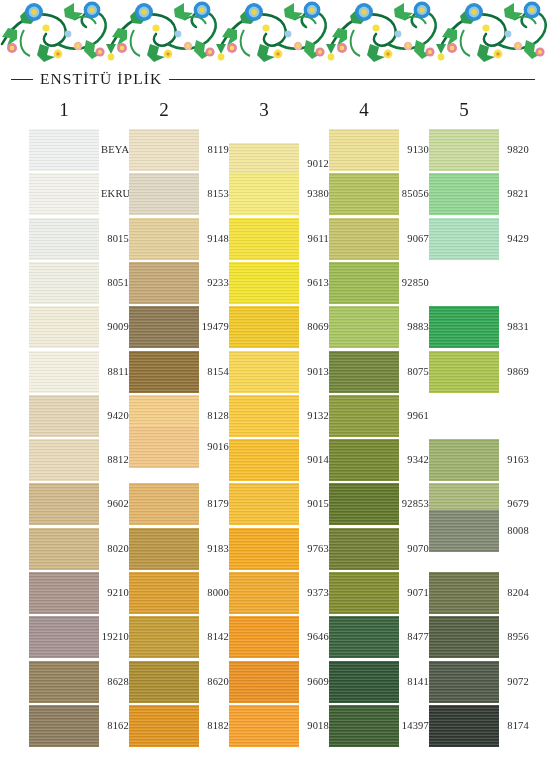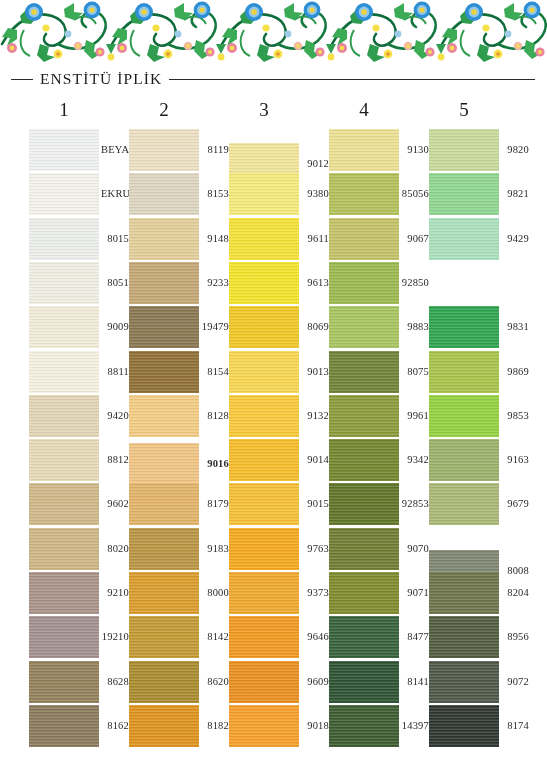--- a/index.html
+++ b/index.html
@@ -304,21 +304,21 @@
         <div class="swatch-label">19479</div>
       </div>
       <div class="swatch-cell" style="top: 221.5px;">
         <div class="swatch-chip" title="8154" style="background-color: rgb(143, 111, 54);"></div>
         <div class="swatch-label">8154</div>
       </div>
       <div class="swatch-cell" style="top: 265.8px;">
         <div class="swatch-chip" title="8128" style="background-color: rgb(243, 204, 133);"></div>
         <div class="swatch-label">8128</div>
       </div>
-      <div class="swatch-cell" style="top: 314px; font-weight: bold;">
+      <div class="swatch-cell" style="top: 297px;">
         <div class="swatch-chip" title="9016" style="background-color: rgb(240, 196, 132);"></div>
         <div class="swatch-label">9016</div>
       </div>
       <div class="swatch-cell" style="top: 354.4px;">
         <div class="swatch-chip" title="8179" style="background-color: rgb(225, 179, 104);"></div>
         <div class="swatch-label">8179</div>
       </div>
       <div class="swatch-cell" style="top: 398.7px;">
         <div class="swatch-chip" title="9183" style="background-color: rgb(185, 148, 66);"></div>
         <div class="swatch-label">9183</div>
@@ -470,33 +470,29 @@
         <div class="swatch-label">9429</div>
       </div>
       <div class="swatch-cell" style="top: 177.2px;">
         <div class="swatch-chip" title="9831" style="background-color: rgb(46, 164, 79);"></div>
         <div class="swatch-label">9831</div>
       </div>
       <div class="swatch-cell" style="top: 221.5px;">
         <div class="swatch-chip" title="9869" style="background-color: rgb(168, 194, 74);"></div>
         <div class="swatch-label">9869</div>
       </div>
-      <div class="swatch-cell" style="top: 265.8px;">
-        <div class="swatch-chip" title="9853" style="background-color: rgb(147, 209, 63);"></div>
-        <div class="swatch-label">9853</div>
-      </div>
       <div class="swatch-cell" style="top: 310.1px;">
         <div class="swatch-chip" title="9163" style="background-color: rgb(155, 176, 107);"></div>
         <div class="swatch-label">9163</div>
       </div>
       <div class="swatch-cell" style="top: 354.4px;">
         <div class="swatch-chip" title="9679" style="background-color: rgb(169, 183, 118);"></div>
         <div class="swatch-label">9679</div>
       </div>
-      <div class="swatch-cell" style="top: 421px;">
+      <div class="swatch-cell" style="top: 381px;">
         <div class="swatch-chip" title="8008" style="background-color: rgb(126, 134, 113);"></div>
         <div class="swatch-label">8008</div>
       </div>
       <div class="swatch-cell" style="top: 443px;">
         <div class="swatch-chip" title="8204" style="background-color: rgb(109, 115, 73);"></div>
         <div class="swatch-label">8204</div>
       </div>
       <div class="swatch-cell" style="top: 487.3px;">
         <div class="swatch-chip" title="8956" style="background-color: rgb(82, 92, 63);"></div>
         <div class="swatch-label">8956</div>

